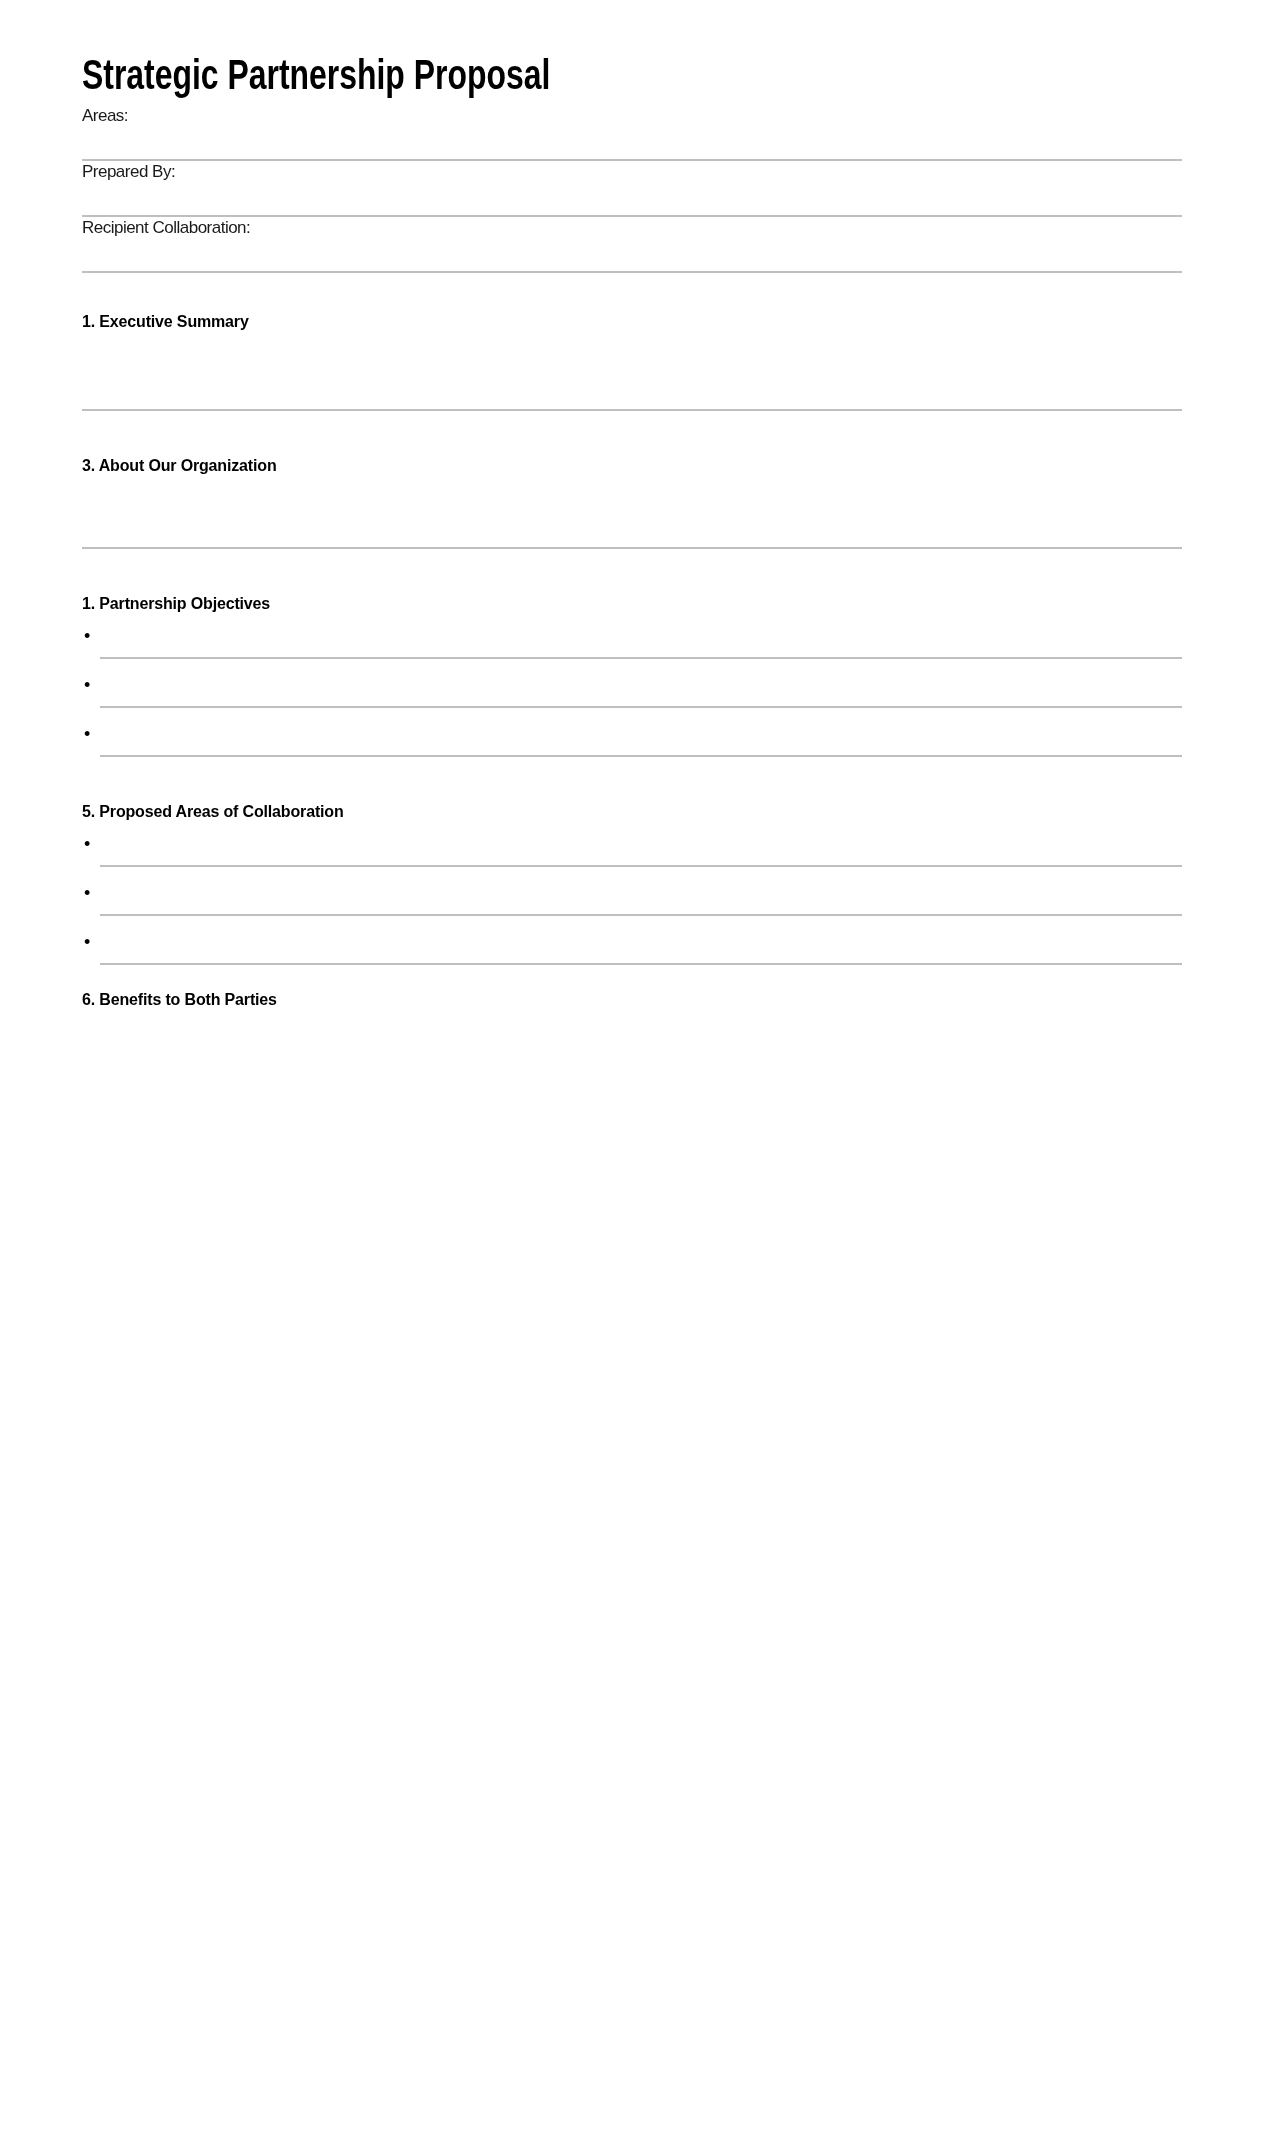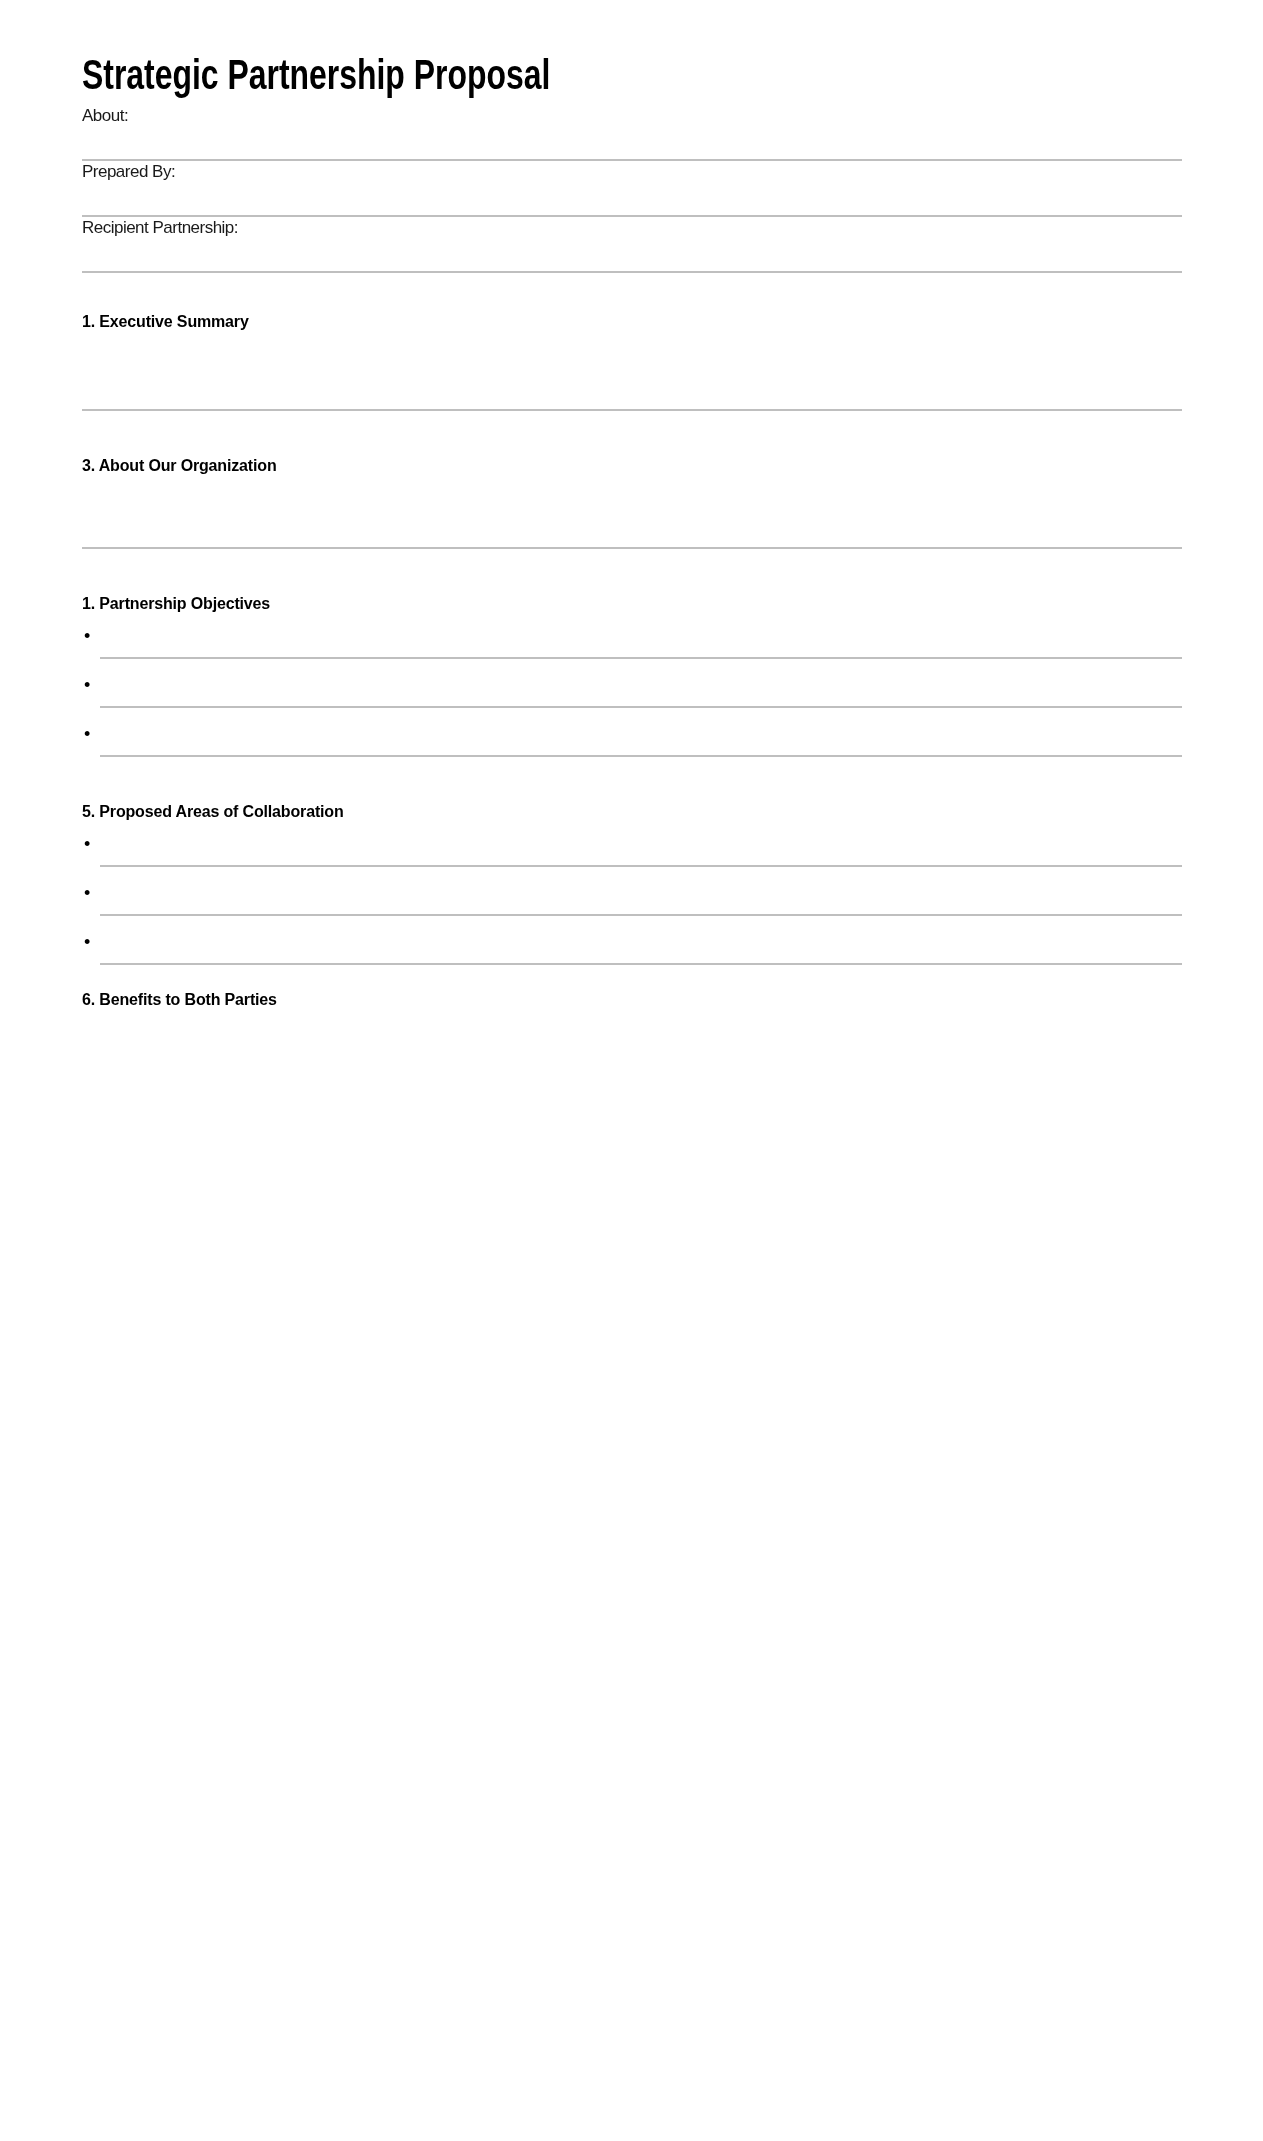--- a/index.html
+++ b/index.html
@@ -94,31 +94,31 @@
   }
 </style>
 </head>
 <body>
 
 <div class="doc">
 
   <h1 class="title">Strategic Partnership Proposal</h1>
 
   <div class="meta-field first">
-    <div class="meta-label">About:</div>
+    <div class="meta-label">Areas:</div>
     <div class="fill-area fill-sm"></div>
   </div>
 
   <div class="meta-field">
     <div class="meta-label">Prepared By:</div>
     <div class="fill-area fill-sm"></div>
   </div>
 
   <div class="meta-field">
-    <div class="meta-label">Recipient Partnership:</div>
+    <div class="meta-label">Recipient Collaboration:</div>
     <div class="fill-area fill-sm"></div>
   </div>
 
   <section class="section section--first">
     <h2 class="section-heading">1. Executive Summary</h2>
     <div class="fill-area fill-lg"></div>
   </section>
 
   <section class="section">
     <h2 class="section-heading">3. About Our Organization</h2>

